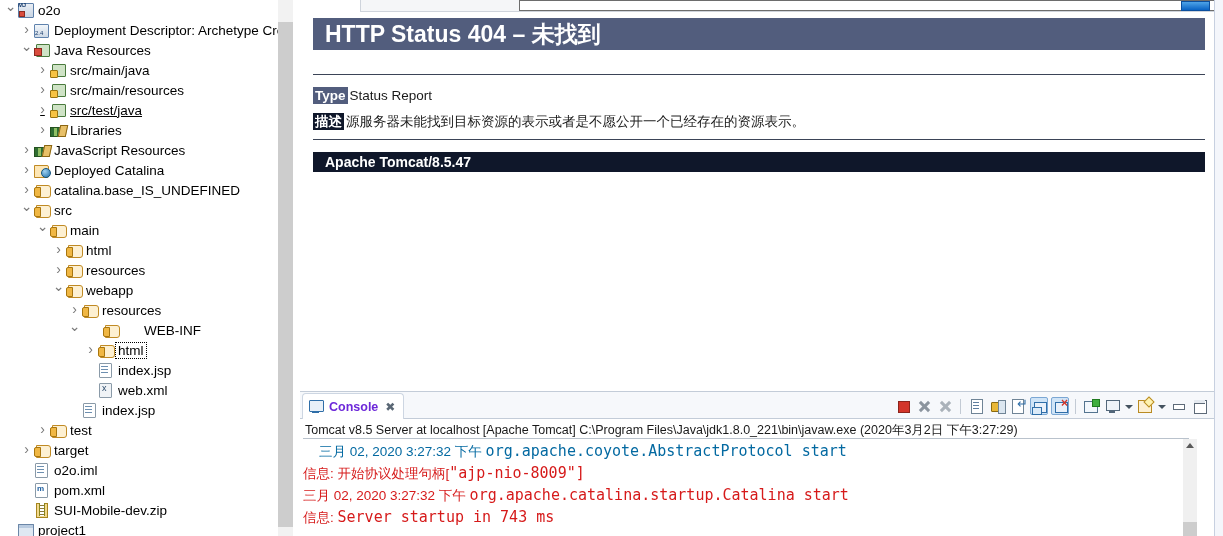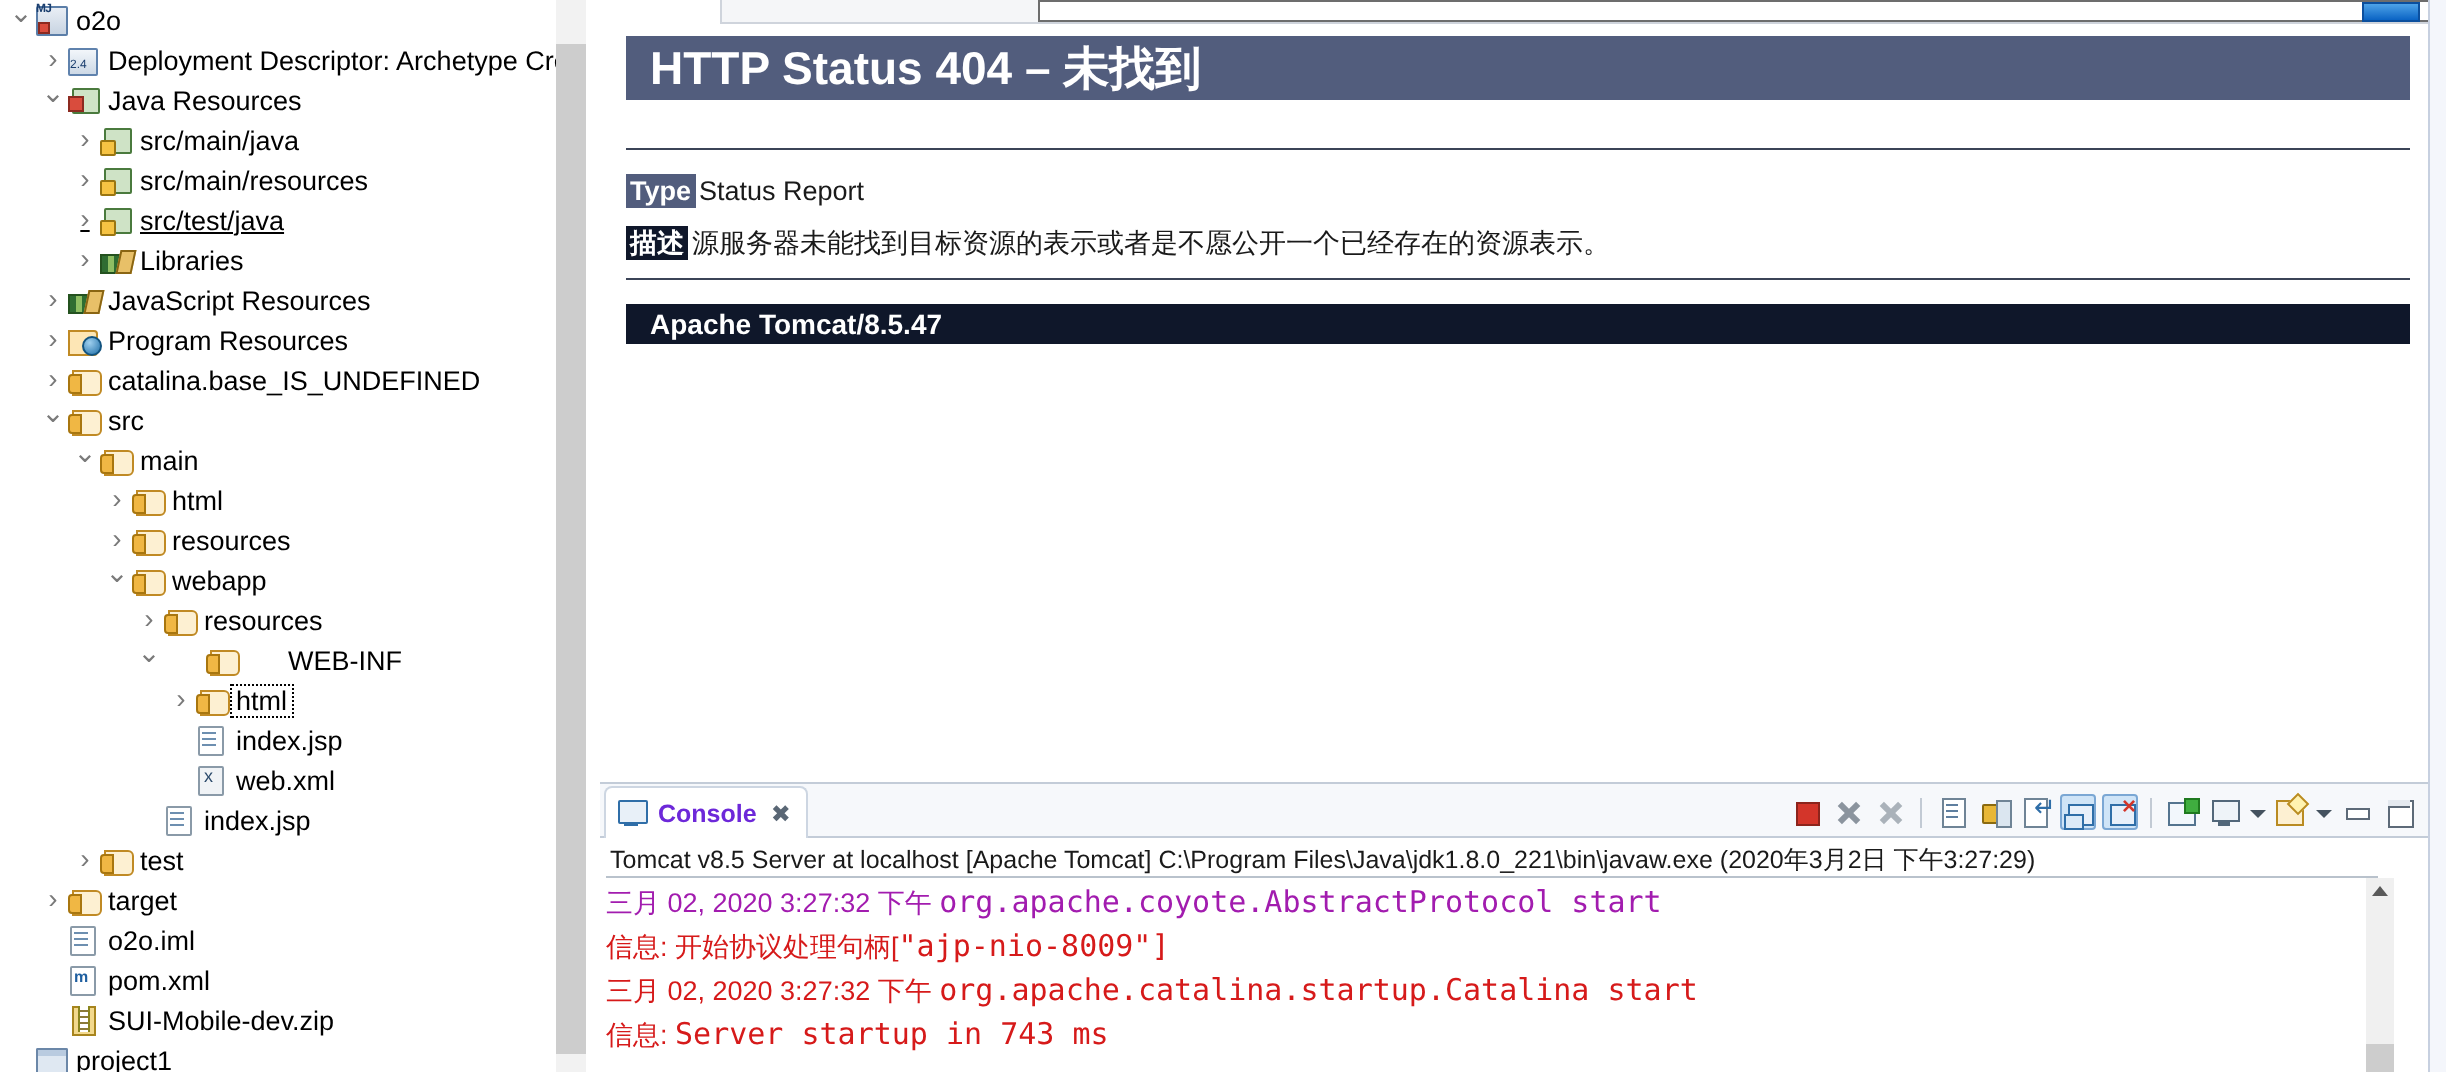--- a/index.html
+++ b/index.html
@@ -670,21 +670,21 @@
         <span class="ticon">
           <span class="ic-jsres"></span>
         </span>
         <span class="tlabel">JavaScript Resources</span>
       </div>
       <div class="tree-row" style="padding-left: 20px;">
         <span class="tw closed"></span>
         <span class="ticon">
           <span class="ic-depres"></span>
         </span>
-        <span class="tlabel">Program Resources</span>
+        <span class="tlabel">Deployed Catalina</span>
       </div>
       <div class="tree-row" style="padding-left: 20px;">
         <span class="tw closed"></span>
         <span class="ticon">
           <span class="ic-srcfolder"></span>
         </span>
         <span class="tlabel">catalina.base_IS_UNDEFINED</span>
       </div>
       <div class="tree-row" style="padding-left: 20px;">
         <span class="tw open"></span>
@@ -861,21 +861,21 @@
           <span class="tb-arrow"></span>
           <span class="tb gl-min"></span>
           <span class="tb gl-max"></span>
         </div>
     </div>
 
     <div id="console-launchline">Tomcat v8.5 Server at localhost [Apache Tomcat] C:\Program Files\Java\jdk1.8.0_221\bin\javaw.exe (2020年3月2日 下午3:27:29)</div>
     <div id="console-sep"></div>
 
     <div id="console-body">
-        <div class="cline" style="color: #a21caf;"><span class="csans">三月 02, 2020 3:27:32 下午 </span><span class="cmono">org.apache.coyote.AbstractProtocol start</span></div>
+        <div class="cline" style="color: #0369a1; margin-left: 16px;"><span class="csans">三月 02, 2020 3:27:32 下午 </span><span class="cmono">org.apache.coyote.AbstractProtocol start</span></div>
         <div class="cline" style="color: rgb(214, 26, 26);"><span class="csans">信息: 开始协议处理句柄[</span><span class="cmono">"ajp-nio-8009"]</span></div>
         <div class="cline" style="color: rgb(214, 26, 26);"><span class="csans">三月 02, 2020 3:27:32 下午 </span><span class="cmono">org.apache.catalina.startup.Catalina start</span></div>
         <div class="cline" style="color: rgb(214, 26, 26);"><span class="csans">信息: </span><span class="cmono">Server startup in 743 ms</span></div>
       </div>
 
     <div id="console-scrollbar">
       <div class="up"></div>
     </div>
     <div id="console-scroll-thumb"></div>
   </div>

